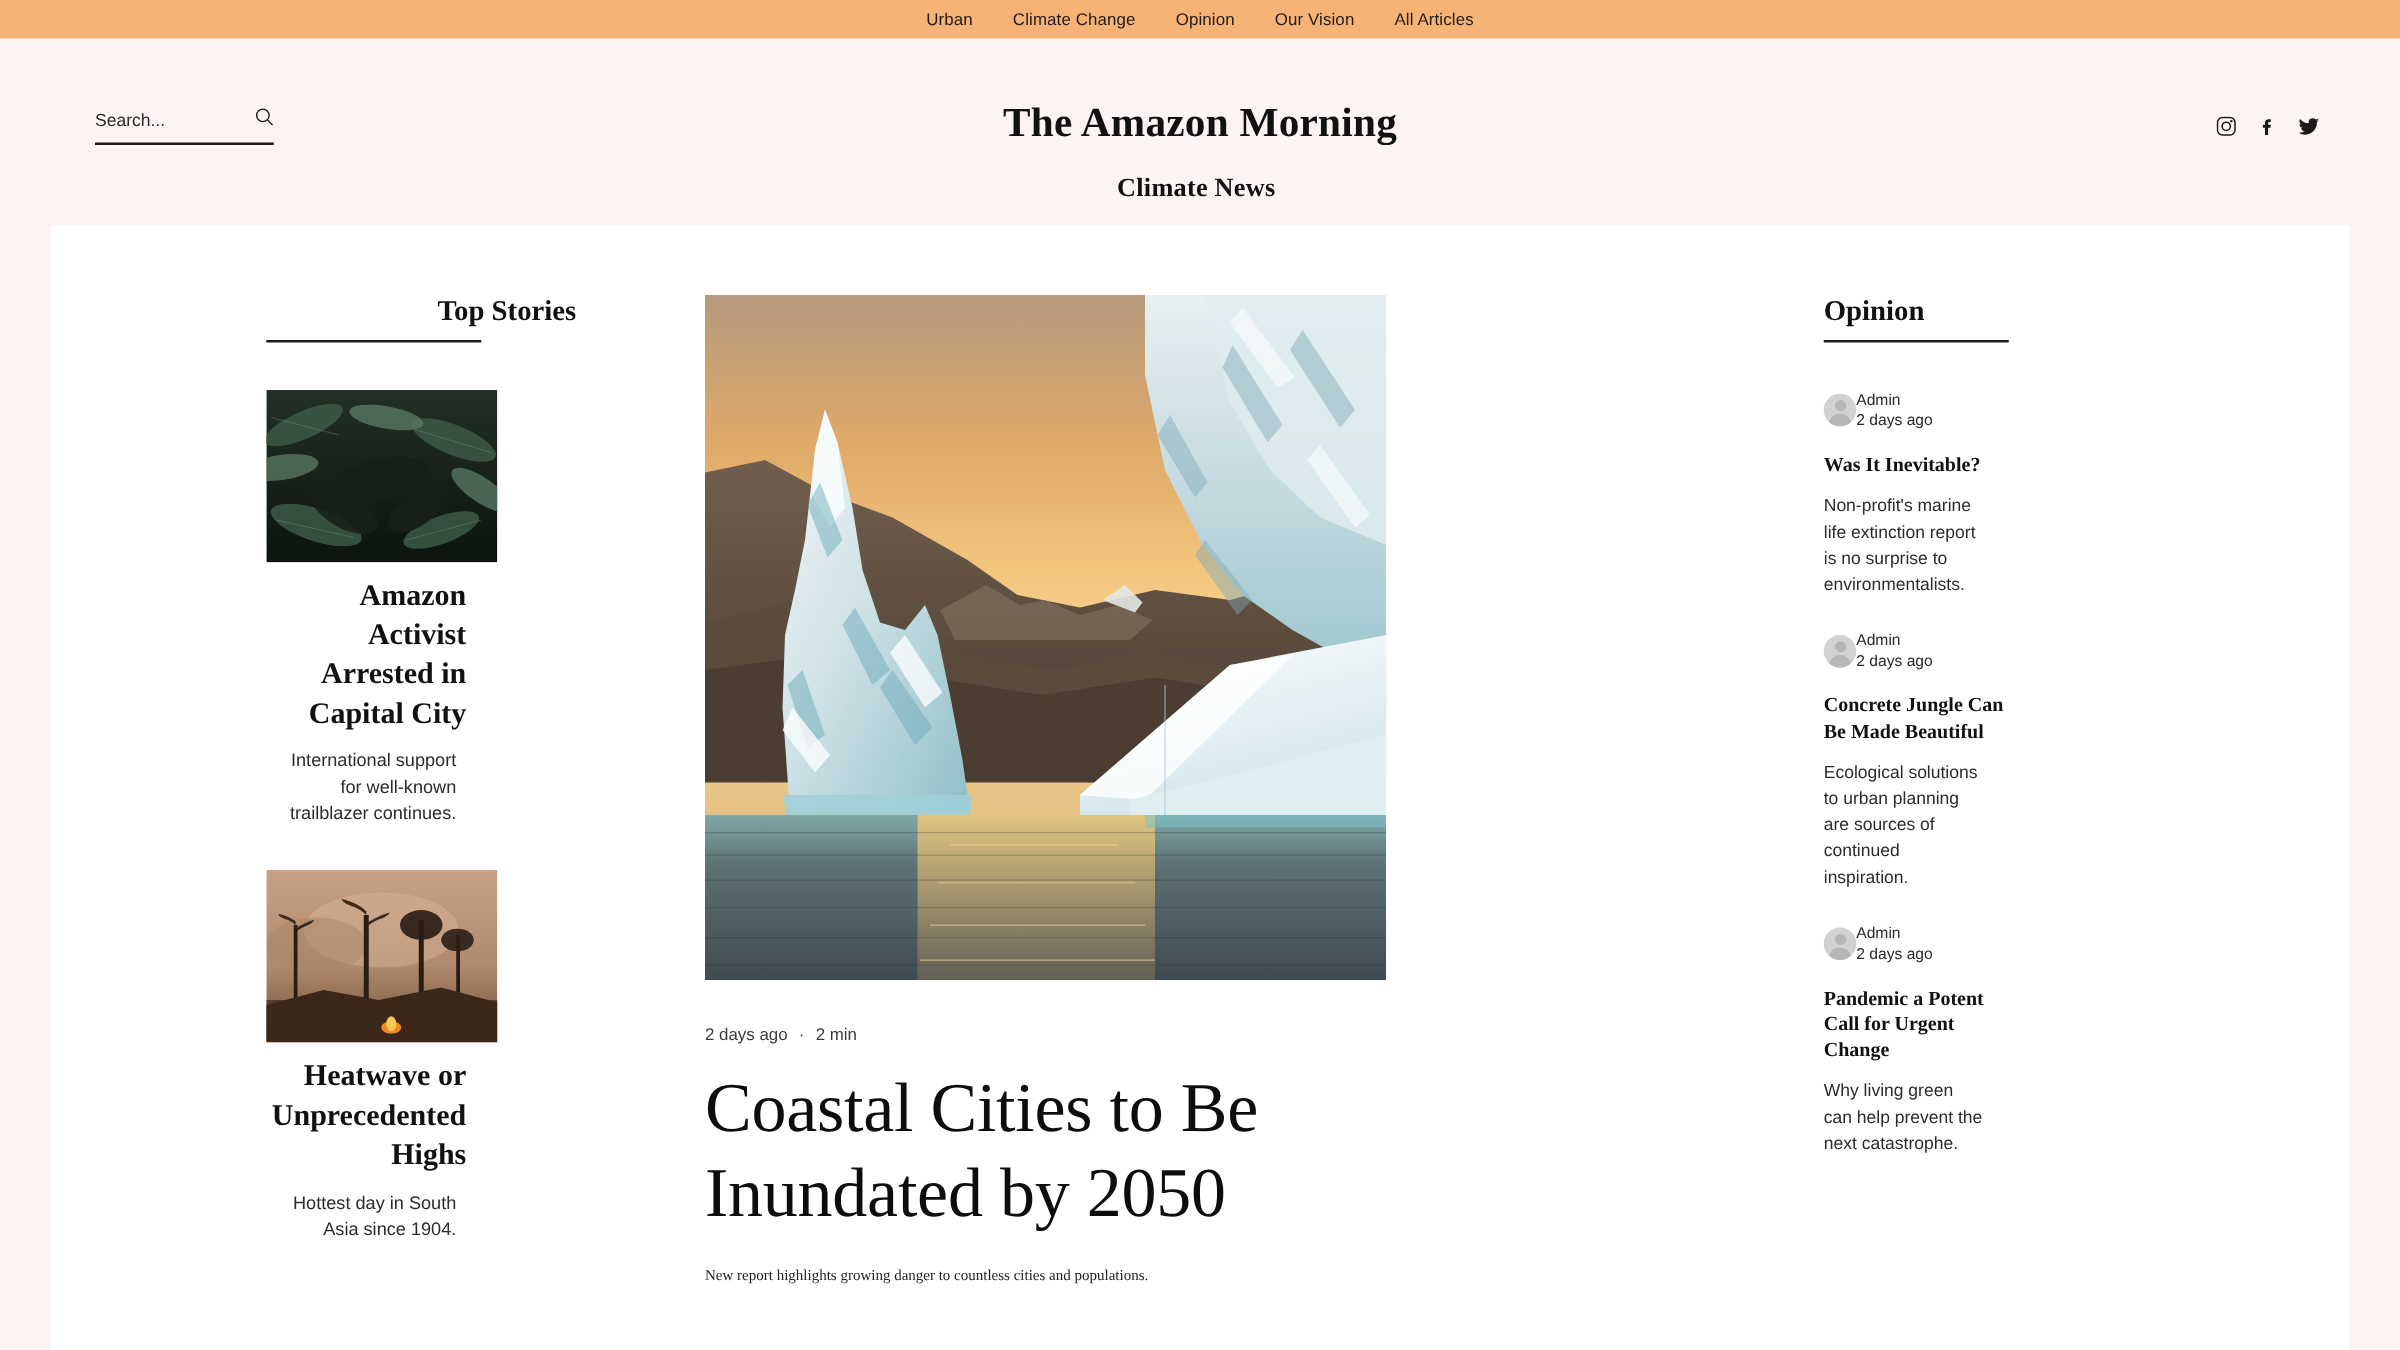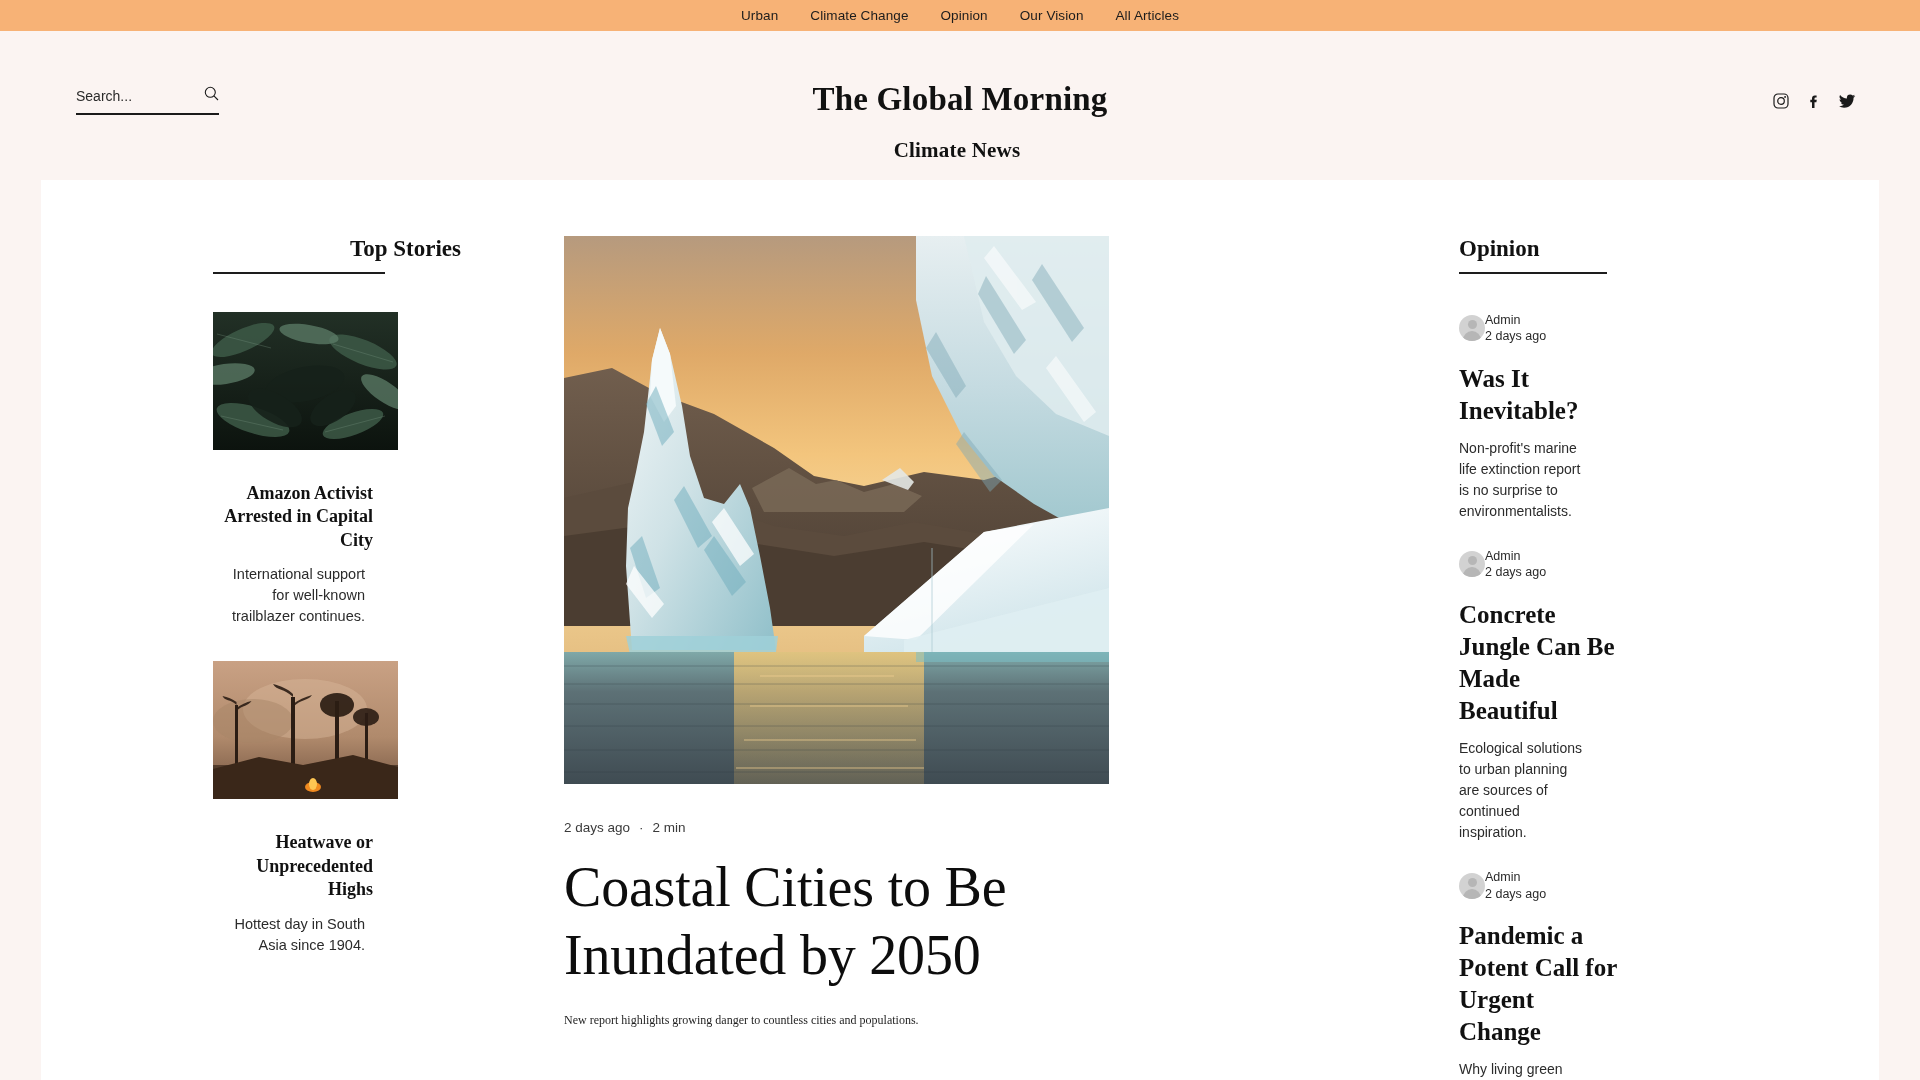--- a/index.html
+++ b/index.html
@@ -139,24 +139,24 @@
   .story { margin-bottom: 34px; }
   .story-thumb {
     width: 185px;
     height: 138px;
     display: block;
     overflow: hidden;
   }
   .story-title {
     font-family: "Liberation Serif", serif;
     font-weight: 700;
-    font-size: 18px;
+    font-size: 24px;
     line-height: 1.31;
     color: #111;
-    margin-top: 32px;
+    margin-top: 12px;
     width: 160px;
   }
   .story-excerpt {
     font-family: "Liberation Sans", sans-serif;
     font-size: 14.5px;
     line-height: 1.45;
     color: #2b2b2b;
     margin-top: 12px;
     width: 152px;
   }
@@ -242,21 +242,21 @@
   }
   .op-time {
     font-family: "Liberation Sans", sans-serif;
     font-size: 12.5px;
     color: #2a2a2a;
     display: block;
   }
   .op-title {
     font-family: "Liberation Serif", serif;
     font-weight: 700;
-    font-size: 25px;
+    font-size: 16px;
     line-height: 1.28;
     color: #111;
     margin-top: 18px;
     width: 130px;
   }
   .op-title.wide { width: 160px; }
   .op-excerpt {
     font-family: "Liberation Sans", sans-serif;
     font-size: 14px;
     line-height: 1.5;
@@ -289,21 +289,21 @@
         <svg width="15" height="15" viewBox="0 0 15 15" fill="none">
           <circle cx="6.3" cy="6.3" r="5" stroke="#1a1a1a" stroke-width="1.1"></circle>
           <line x1="9.9" y1="9.9" x2="14" y2="14" stroke="#1a1a1a" stroke-width="1.1"></line>
         </svg>
       </span>
     </div>
     <div class="search-underline"></div>
   </div>
 
   <div class="brand">
-    <div class="brand-title">The Global Morning</div>
+    <div class="brand-title">The Amazon Morning</div>
     <div class="brand-sub">Climate News</div>
   </div>
 
   <div class="socials">
     <span class="social-icon">
       <svg width="16" height="16" viewBox="0 0 16 16" fill="none">
         <rect x="1" y="1" width="14" height="14" rx="4" stroke="#1a1a1a" stroke-width="1.2"></rect>
         <circle cx="8" cy="8" r="3.3" stroke="#1a1a1a" stroke-width="1.2"></circle>
         <circle cx="12.1" cy="3.9" r="0.95" fill="#1a1a1a"></circle>
       </svg>

